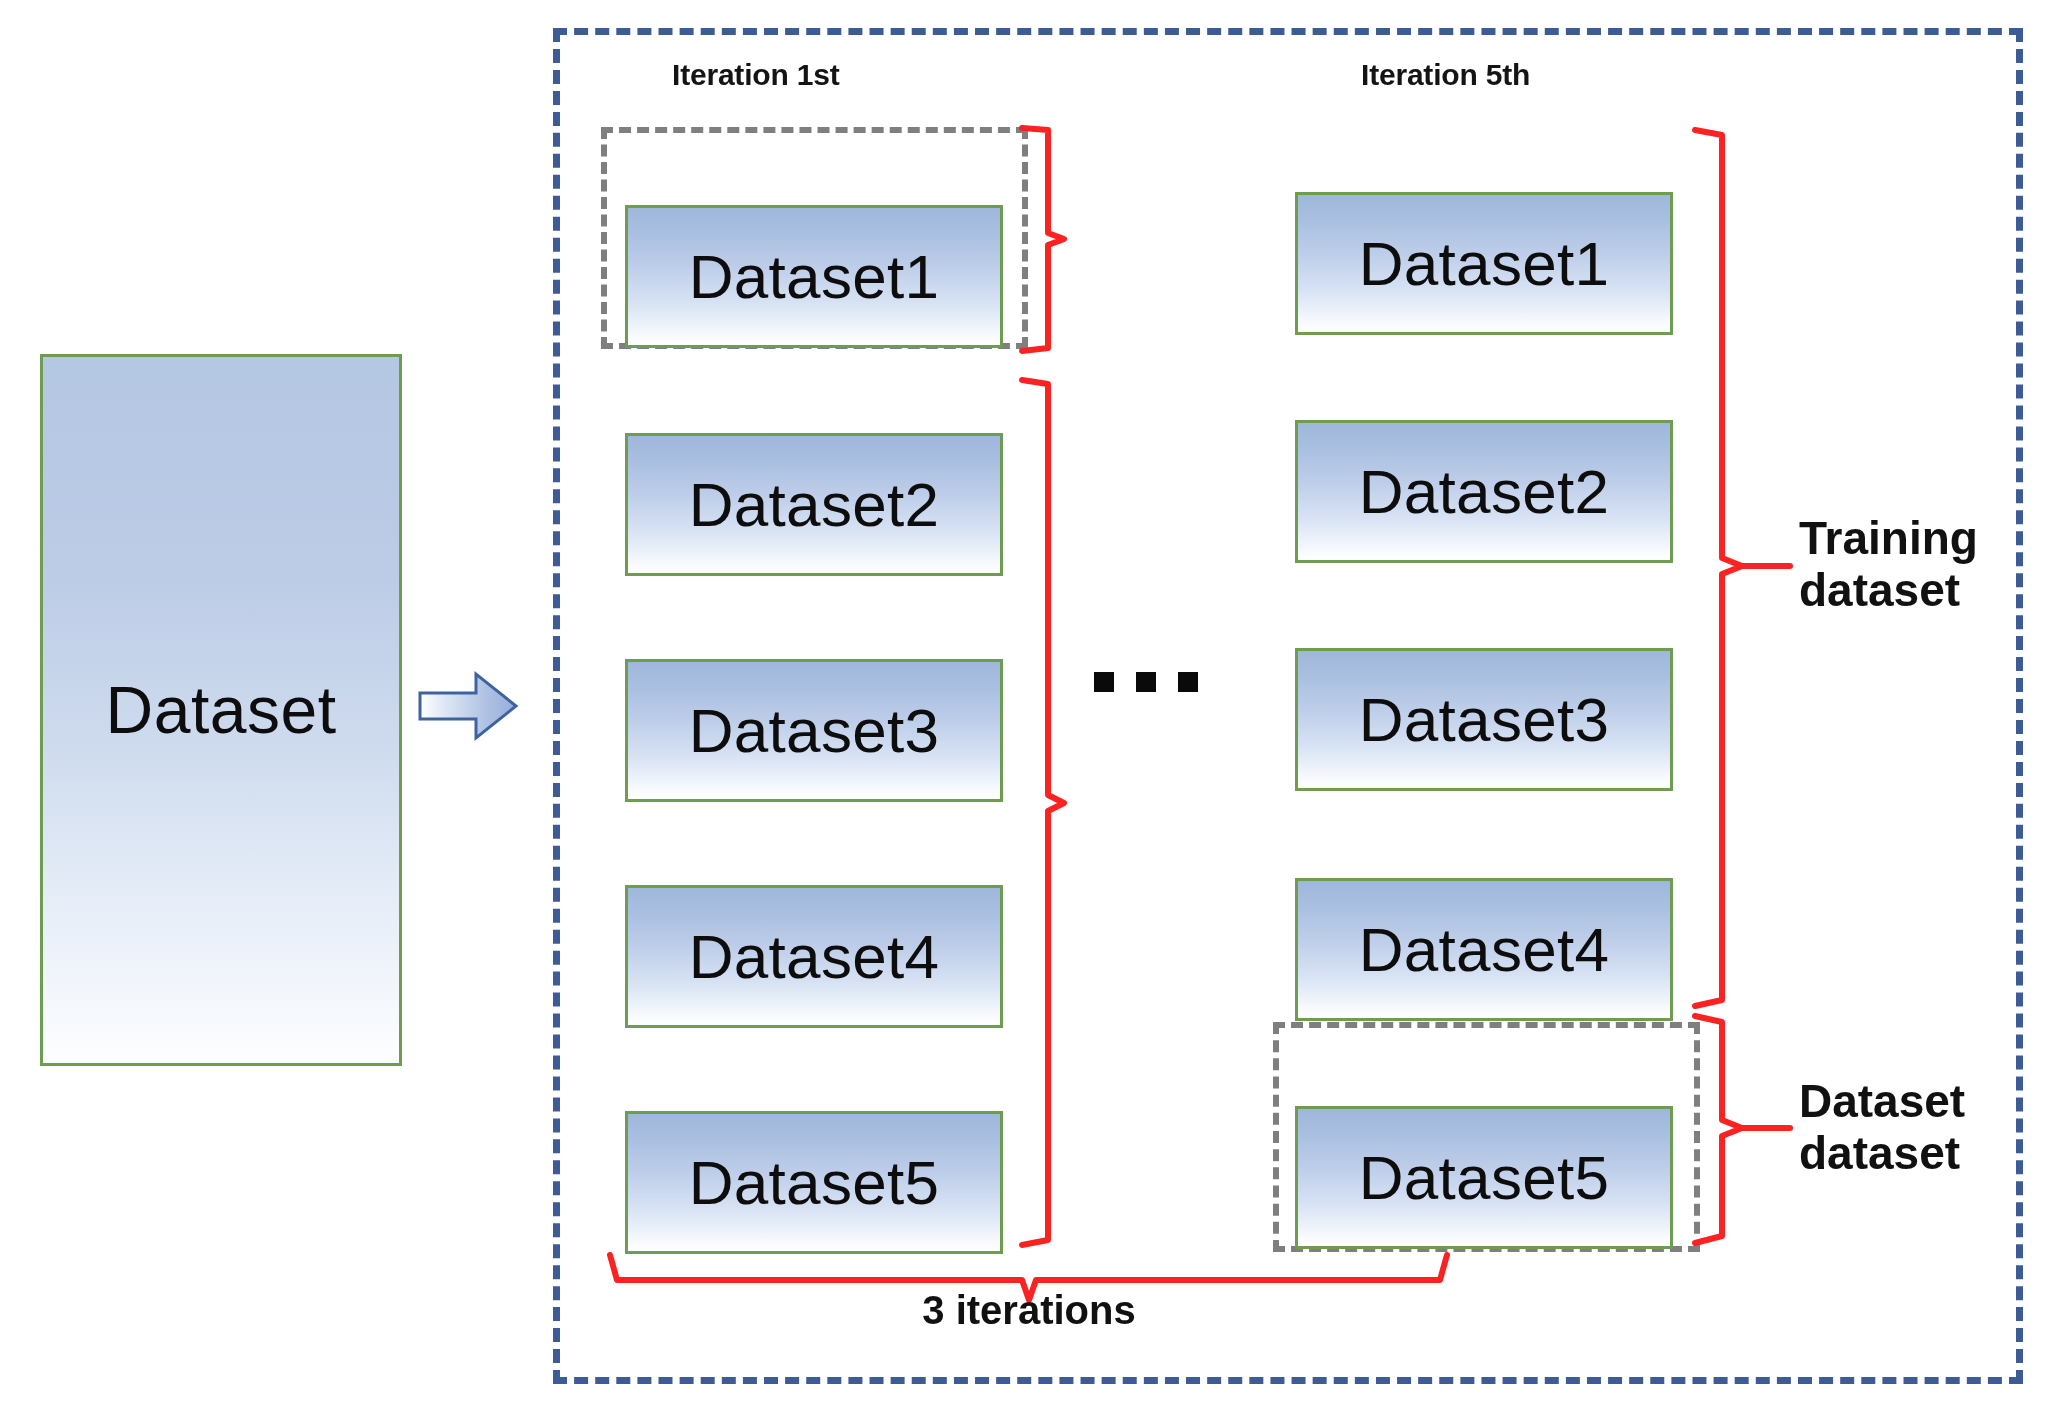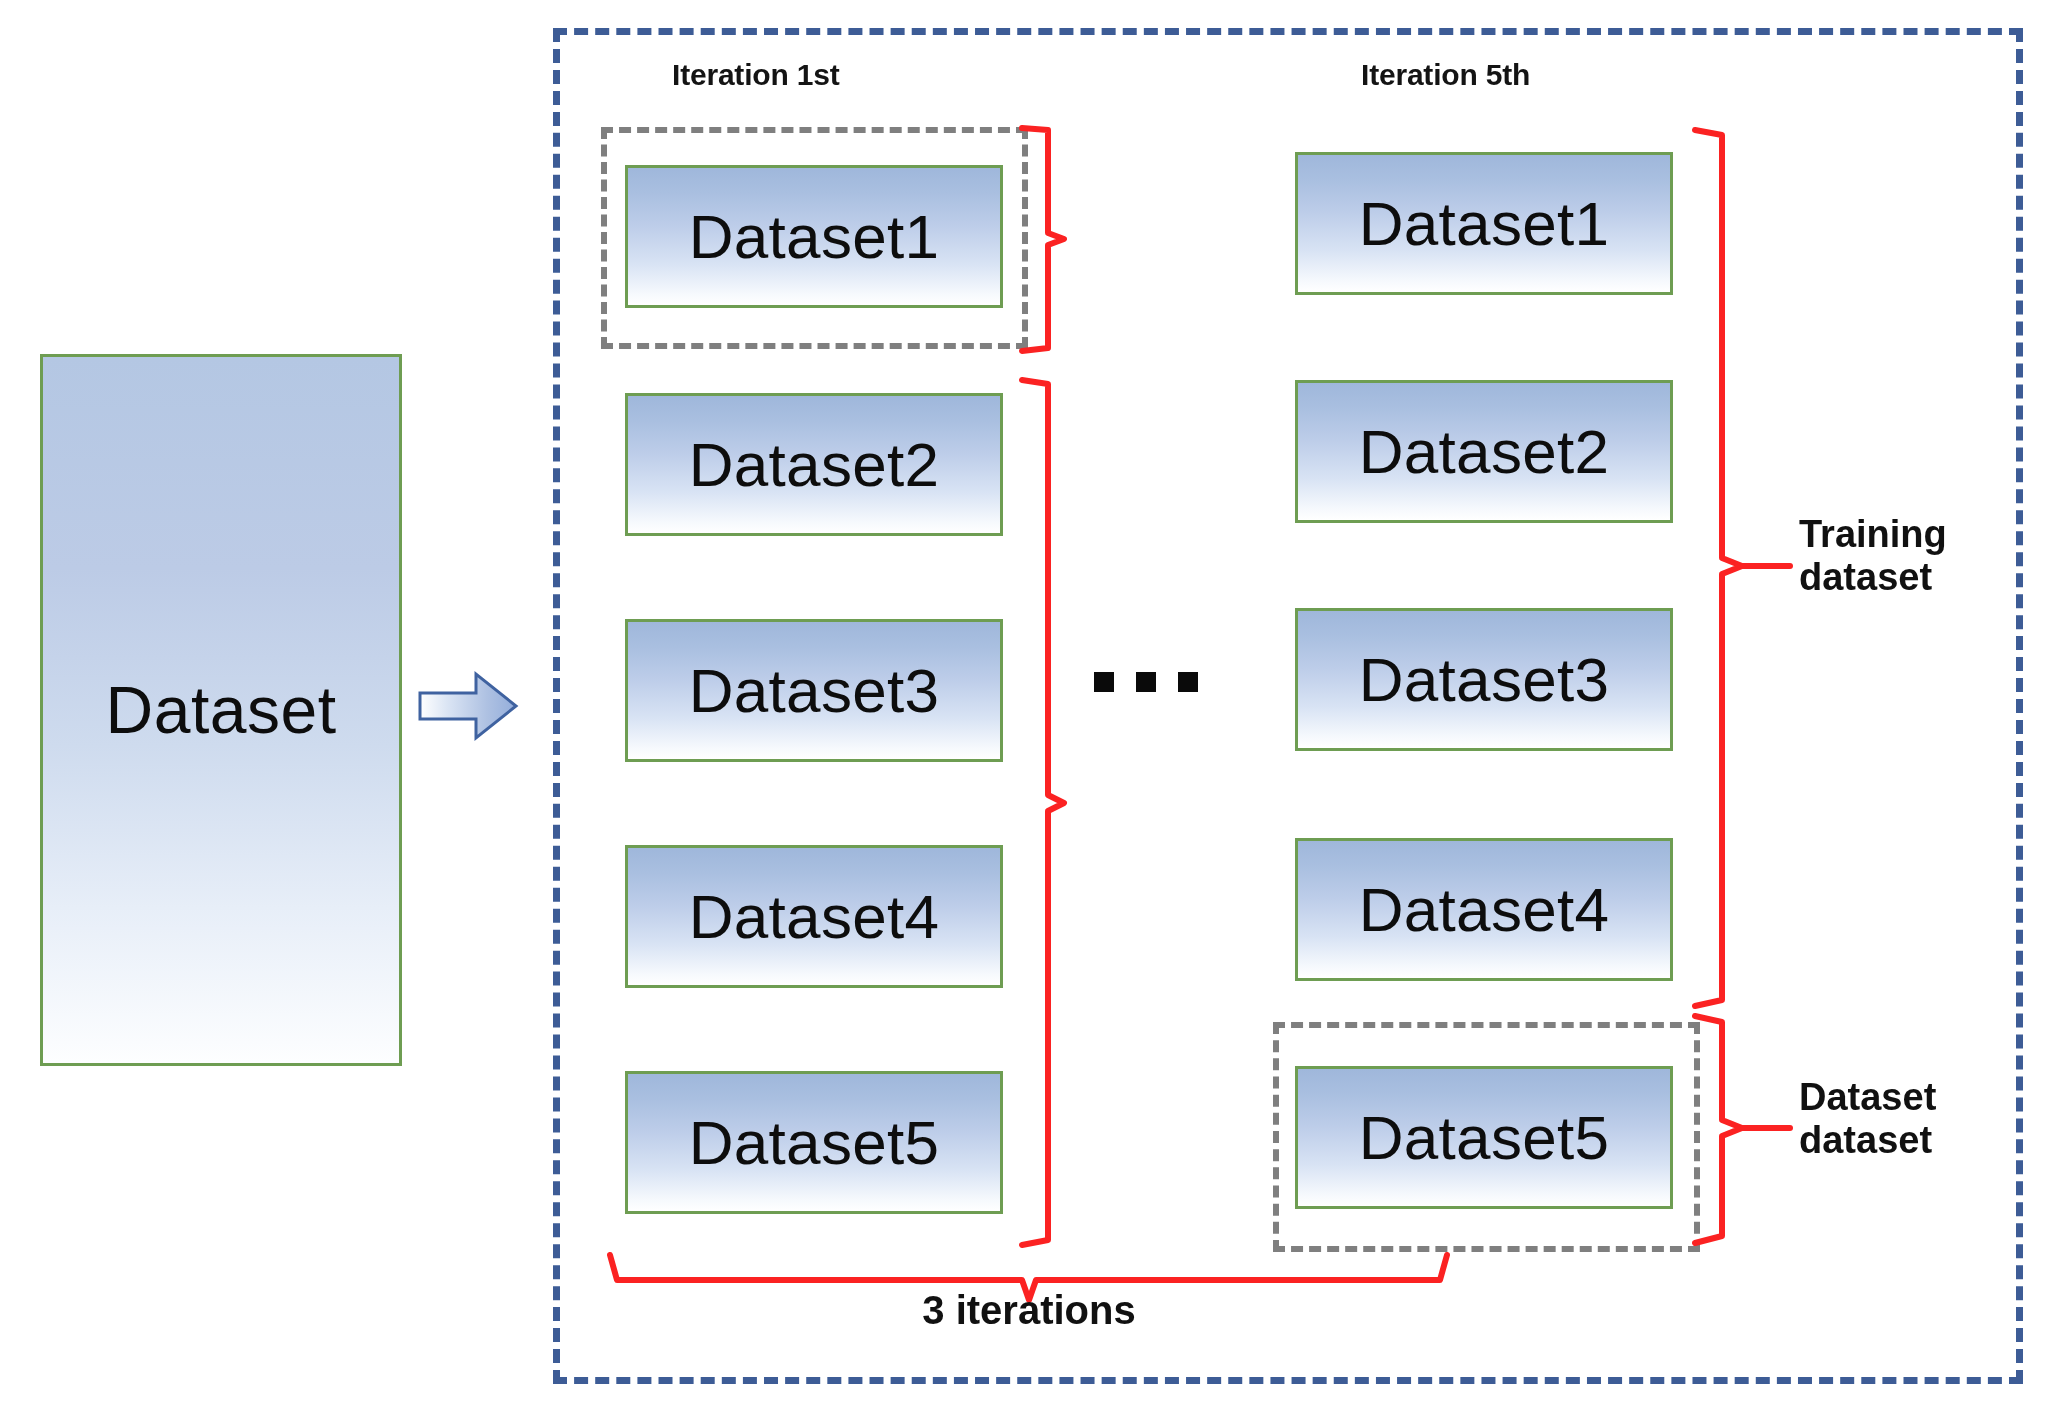--- a/index.html
+++ b/index.html
@@ -78,20 +78,21 @@
   
   .ds-card {
     position: absolute;
     width: 378px;
     height: 143px;
     border: 3px solid #6e9d52;
     background: linear-gradient(to bottom, #9fb7db 0%, #a9bfe0 18%, #bdcde9 42%, #d8e3f4 70%, #f6f9fd 92%, #ffffff 100%);
     display: flex;
     align-items: center;
     justify-content: center;
+    margin-top: 40px;
   }
   .ds-label {
     font-size: 62px;
     color: #0d0d0d;
     line-height: 1;
     letter-spacing: 0.3px;
   }
 
   
   #c1r1 { left: 625px; top: 165px; }
@@ -127,21 +128,21 @@
   .ellipsis i {
     display: block;
     width: 20px;
     height: 20px;
     background: #0a0a0a;
   }
 
   
   .side-label {
     position: absolute;
-    font-size: 38px;
+    font-size: 46px;
     font-weight: bold;
     color: #111111;
     line-height: 1.12;
     white-space: nowrap;
   }
   #label-training { left: 1799px; top: 513px; }
   #label-testing  { left: 1799px; top: 1076px; }
 
   
   #label-iterations {

